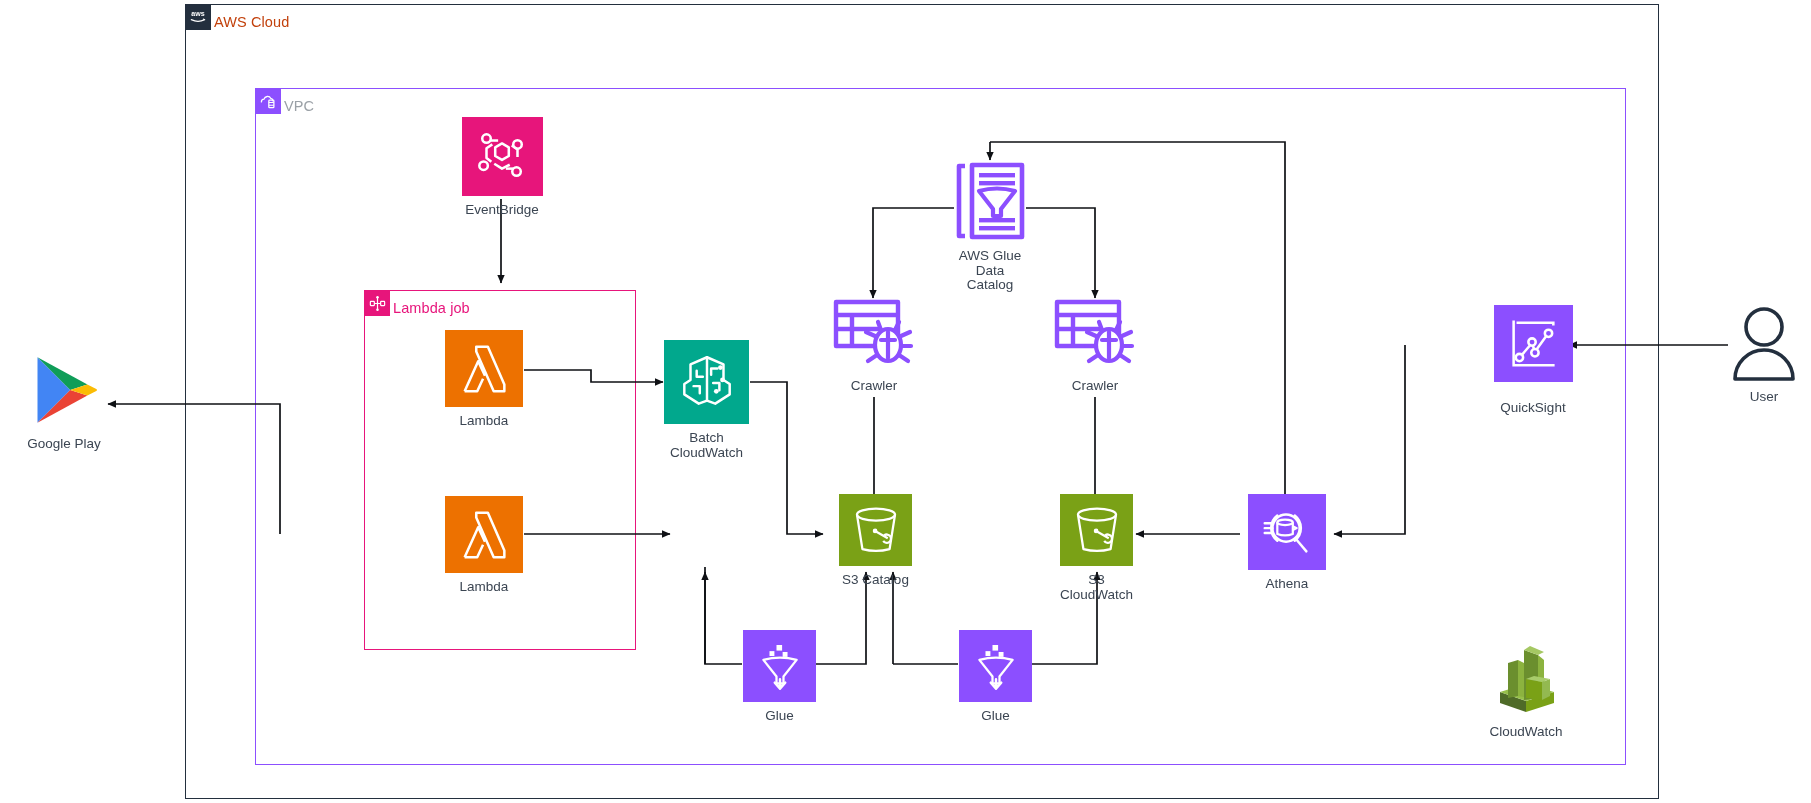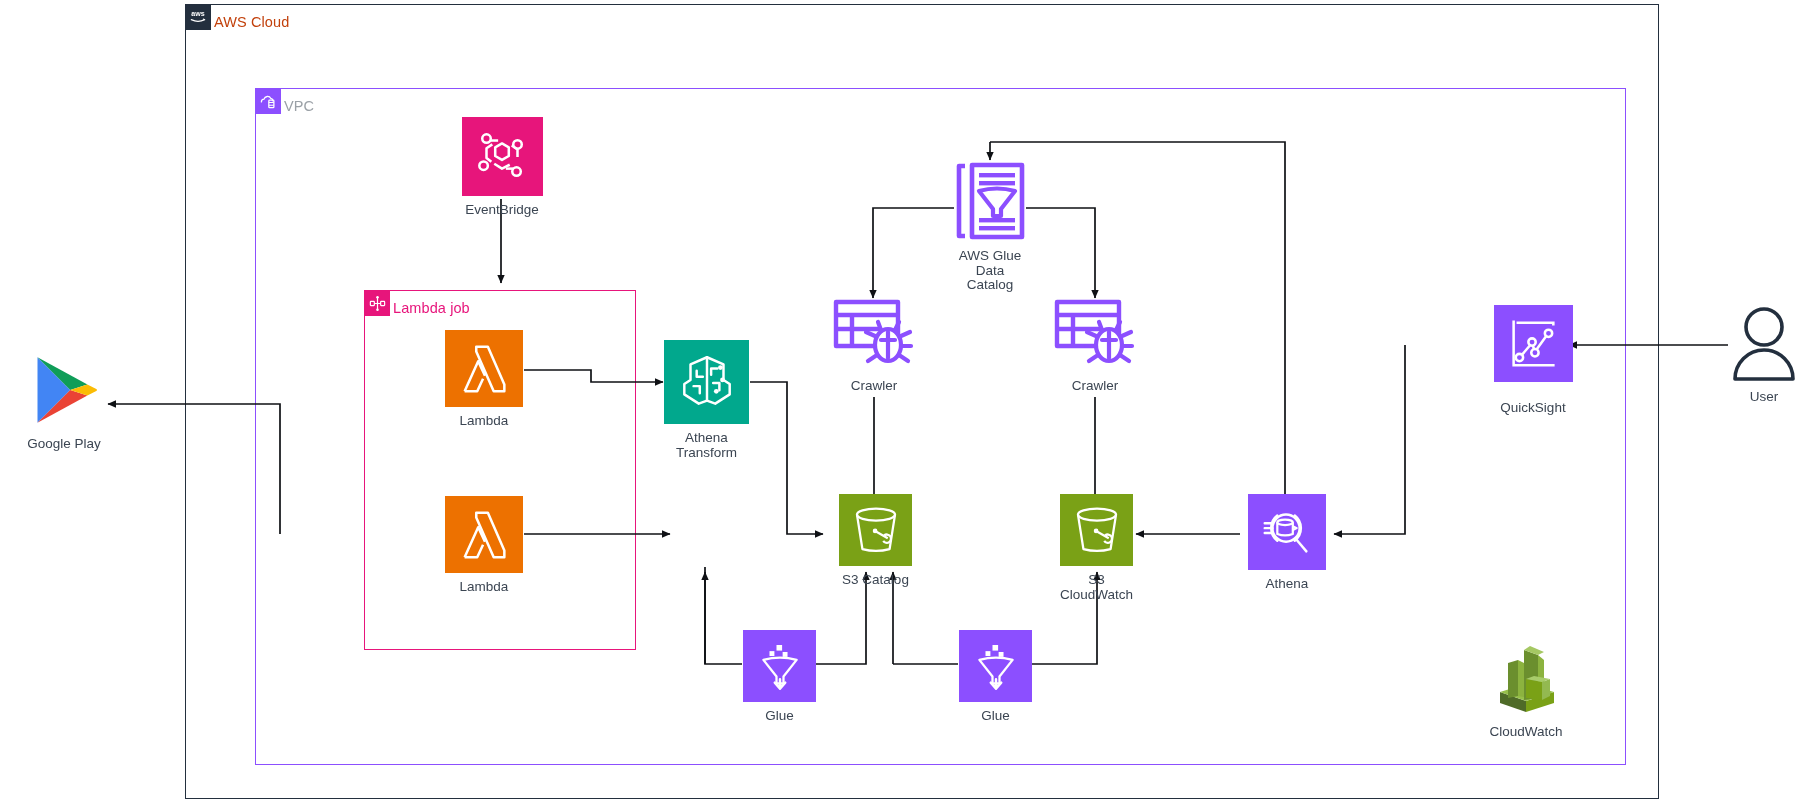--- a/index.html
+++ b/index.html
@@ -256,21 +256,21 @@
           <path d="M42 19 L36 19 L36 25"></path>
           <path d="M38 33 L44 33 L44 40"></path>
         </g>
         <g fill="#ffffff">
           <circle cx="45" cy="18" r="2.3"></circle>
           <circle cx="47" cy="30" r="2.3"></circle>
           <circle cx="41" cy="41" r="2.3"></circle>
         </g>
       </svg>
     </div>
-    <div class="node-label">Athena Transform</div>
+    <div class="node-label">Batch CloudWatch</div>
   </div>
 
 
   <div class="node" style="left:838px; top:494px; width:75px;">
     <div class="node-icon sq bg-s3" style="width:73px;height:72px;">
       <svg width="58" height="58" viewBox="0 0 64 64">
         <g fill="none" stroke="#ffffff" stroke-width="2.5" stroke-linejoin="round">
           <ellipse cx="32" cy="15" rx="21" ry="6.6"></ellipse>
           <path d="M11 15 L17 53 Q32 57 47 53 L53 15"></path>
           <path d="M31 33 L45 41"></path>

